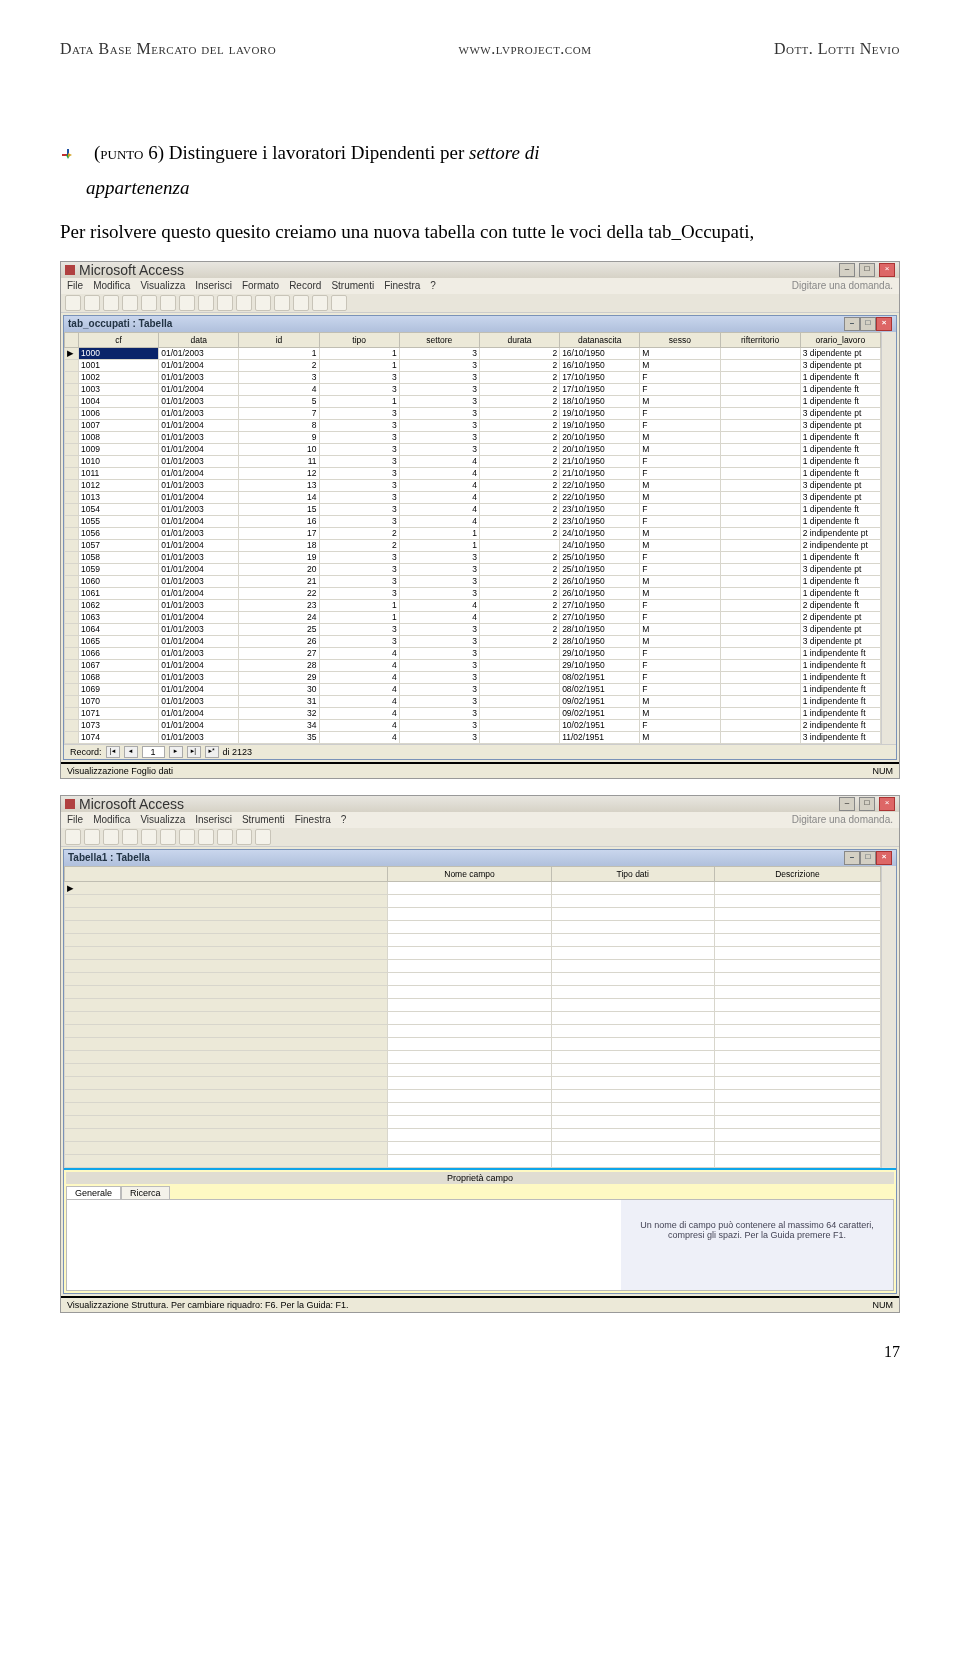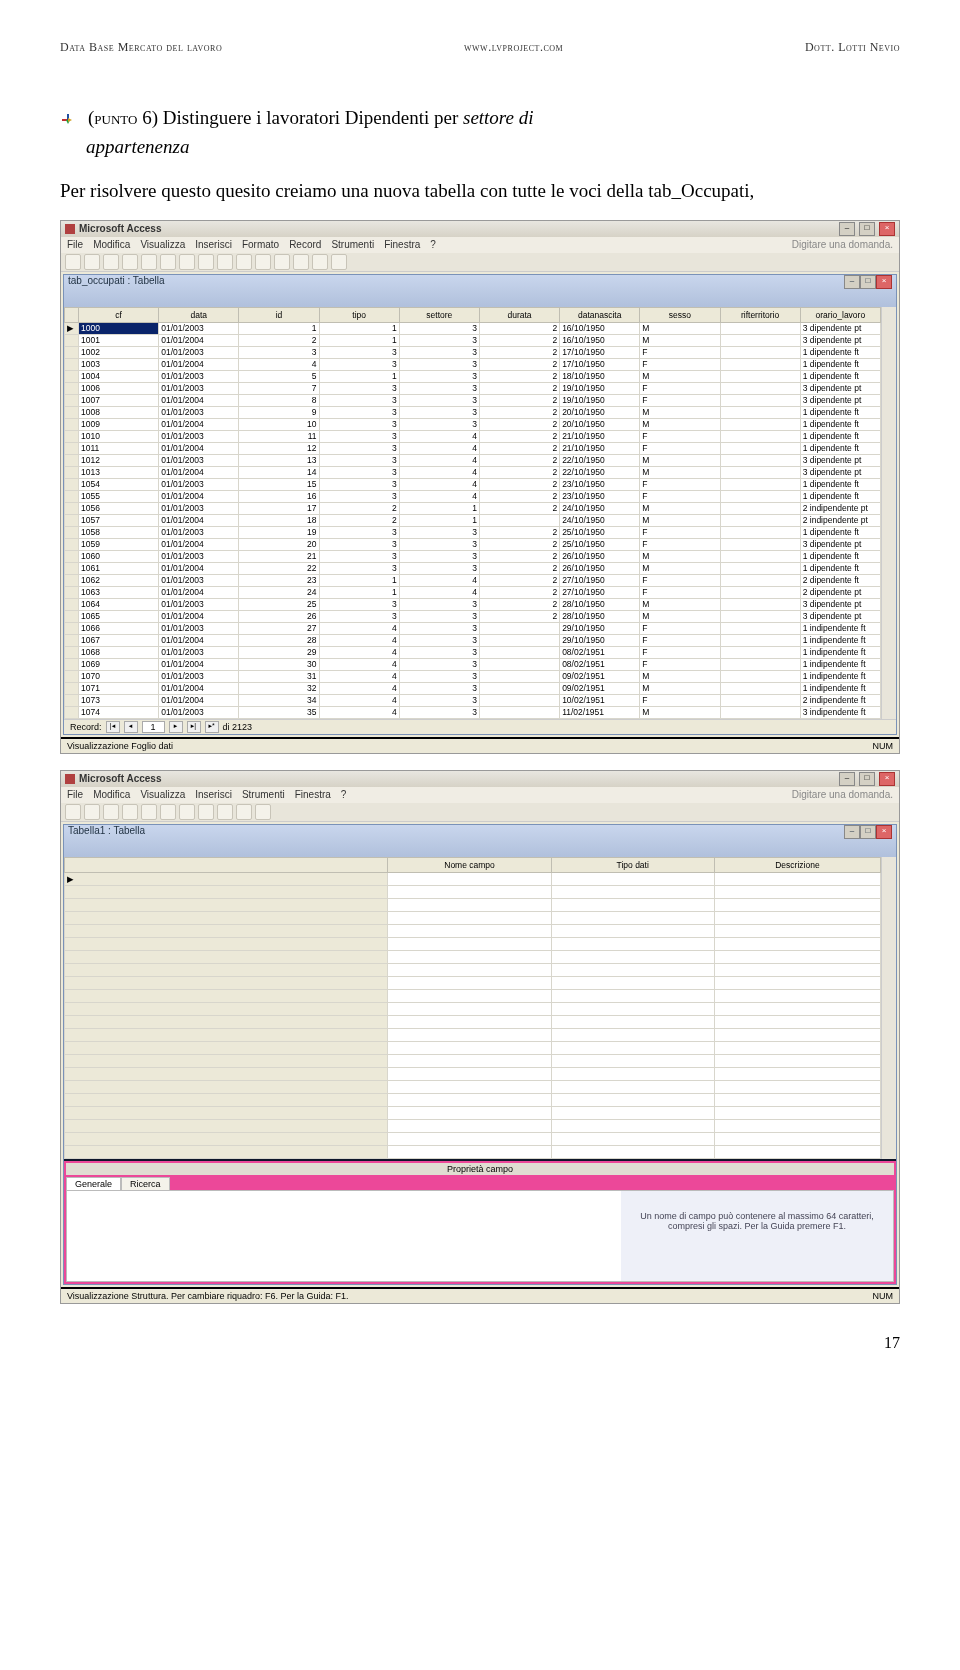--- a/index.html
+++ b/index.html
@@ -1,50 +1,50 @@
 <!DOCTYPE html>
 <html><head>
 <meta charset="utf-8">
 <style>
 body{margin:0;font-family:Georgia,serif;background:#fff;color:#000;width:960px}
 .page{padding:40px 60px 20px}
-.header-row{display:flex;justify-content:space-between;font-variant:small-caps;font-size:12px;letter-spacing:.5px;margin-bottom:52px;color:#333}
-.bullet-line{display:flex;align-items:flex-start;gap:12px;font-size:19px;margin-bottom:8px}
+.header-row{display:flex;justify-content:space-between;font-variant:small-caps;font-size:16px;letter-spacing:.5px;margin-bottom:84px;color:#333}
+.bullet-line{display:flex;align-items:flex-start;gap:18px;font-size:19px;margin-bottom:14px}
 .bullet-ico{width:16px;height:16px;margin-top:4px;flex-shrink:0}
 .bullet-ico svg{width:16px;height:16px}
 .punto{font-variant:small-caps}
 .italic{font-style:italic}
 .body-text{font-size:19px;line-height:1.7;margin:10px 0 12px}
 .screenshot{border:1px solid #999;background:#ece9d8;font-family:Tahoma,Arial,sans-serif;font-size:9px;color:#000;margin:8px 0 16px}
 .titlebar{height:16px;background:linear-gradient(#e8e6e0,#d6d2c6);display:flex;align-items:center;padding:0 4px;gap:4px}
 .titlebar .aicon{width:10px;height:10px;background:#b04040}
-.titlebar .ttl{font-size:10px;font-weight:bold;color:#333}
+.titlebar .ttl{font-size:14px;font-weight:normal;color:#333}
 .titlebar .spacer{flex:1}
 .wbtn{width:14px;height:12px;background:#d4d0c4;border:1px solid #888;font-size:8px;text-align:center;line-height:10px}
 .wbtn.x{background:#d66;color:#fff;border-color:#a33}
 .menubar{height:16px;background:#f0ede4;display:flex;align-items:center;gap:10px;padding:0 6px;font-size:10px;color:#333}
 .menubar span{cursor:default}
 .toolbar{height:18px;background:#e8e5da;border-bottom:1px solid #ccc;display:flex;align-items:center;gap:3px;padding:0 4px}
 .tb-btn{width:14px;height:14px;background:#f4f2ea;border:1px solid #c8c4b8;border-radius:2px}
 .subwin{margin:2px;border:1px solid #7a92b8;background:#fff}
-.subtitle{height:32px;background:linear-gradient(#c9d6ed,#b0c0dc);display:flex;align-items:flex-start;padding:0 4px;font-size:10px;color:#234;font-weight:normal}
+.subtitle{height:16px;background:linear-gradient(#c9d6ed,#b0c0dc);display:flex;align-items:center;padding:0 4px;font-size:10px;color:#234;font-weight:bold}
 .table{width:100%;border-collapse:collapse;font-size:8.5px;table-layout:fixed}
 .table th{background:#ece9d8;border:1px solid #c0beb2;padding:1px;font-weight:normal;text-align:center;height:12px}
 .table td{border:1px solid #d8d6cc;padding:0 2px;height:11px;white-space:nowrap;overflow:hidden}
 .table td.sel{background:#0a246a;color:#fff}
 .rowhdr{width:14px;background:#ece9d8;border-right:1px solid #bbb}
 .recordnav{height:14px;background:#ece9d8;display:flex;align-items:center;gap:4px;padding:0 6px;font-size:9px;border-top:1px solid #ccc}
 .nav-btn{width:12px;height:10px;background:#f0f0f0;border:1px solid #aaa;font-size:7px;text-align:center;line-height:8px}
 .statusbar{height:14px;background:#ece9d8;display:flex;align-items:center;padding:0 6px;font-size:9px;border-top:2px solid #000000;justify-content:space-between}
 .scrollv{width:14px;background:#e8e5da;border-left:1px solid #ccc}
 .tblwrap{display:flex}
 .tblwrap>div:first-child{flex:1;overflow:hidden}
 .design-table th{width:20%}
 .design-table td{height:12px}
-.propbox{background:#ec4899;border-top:2px solid #0f172a;padding:2px}
+.propbox{background:#fef9c3;border-top:2px solid #0ea5e9;padding:2px}
 .proptitle{text-align:center;font-size:9px;padding:1px;background:#e0ddd2}
 .proptabs{display:flex;gap:0;margin-top:2px}
 .proptab{padding:1px 8px;background:#f4f2ea;border:1px solid #bbb;font-size:9px;border-bottom:none}
 .proptab.active{background:#fff}
 .propcontent{background:#fff;border:1px solid #bbb;height:90px;display:flex}
 .propcontent .left{flex:1}
 .propcontent .right{width:260px;background:#eef0f8;padding:20px 6px;font-size:9px;color:#445;text-align:center}
 .page-num{text-align:right;font-size:16px;margin-top:30px}
 </style>
 </head>

